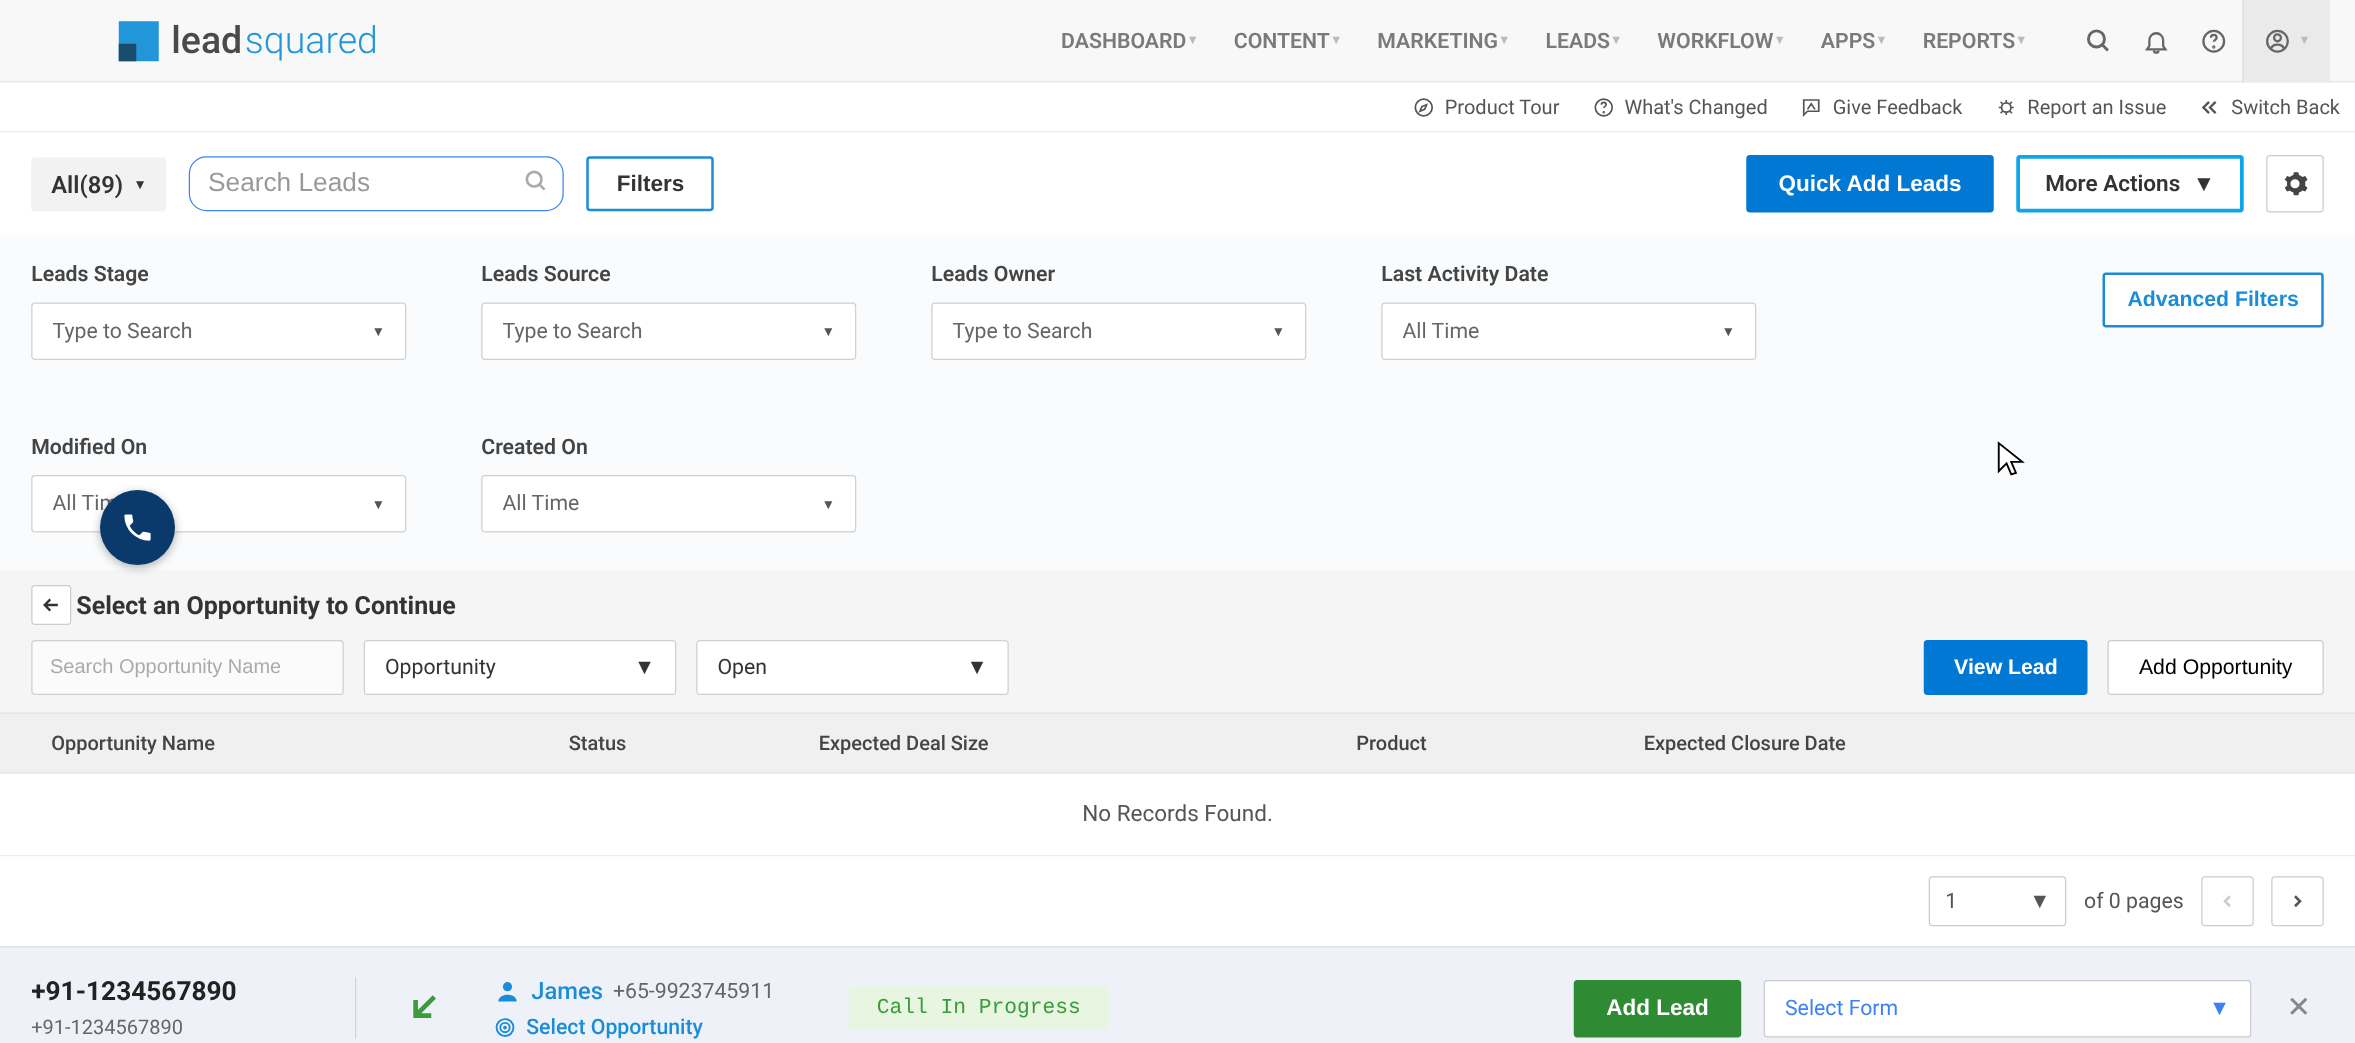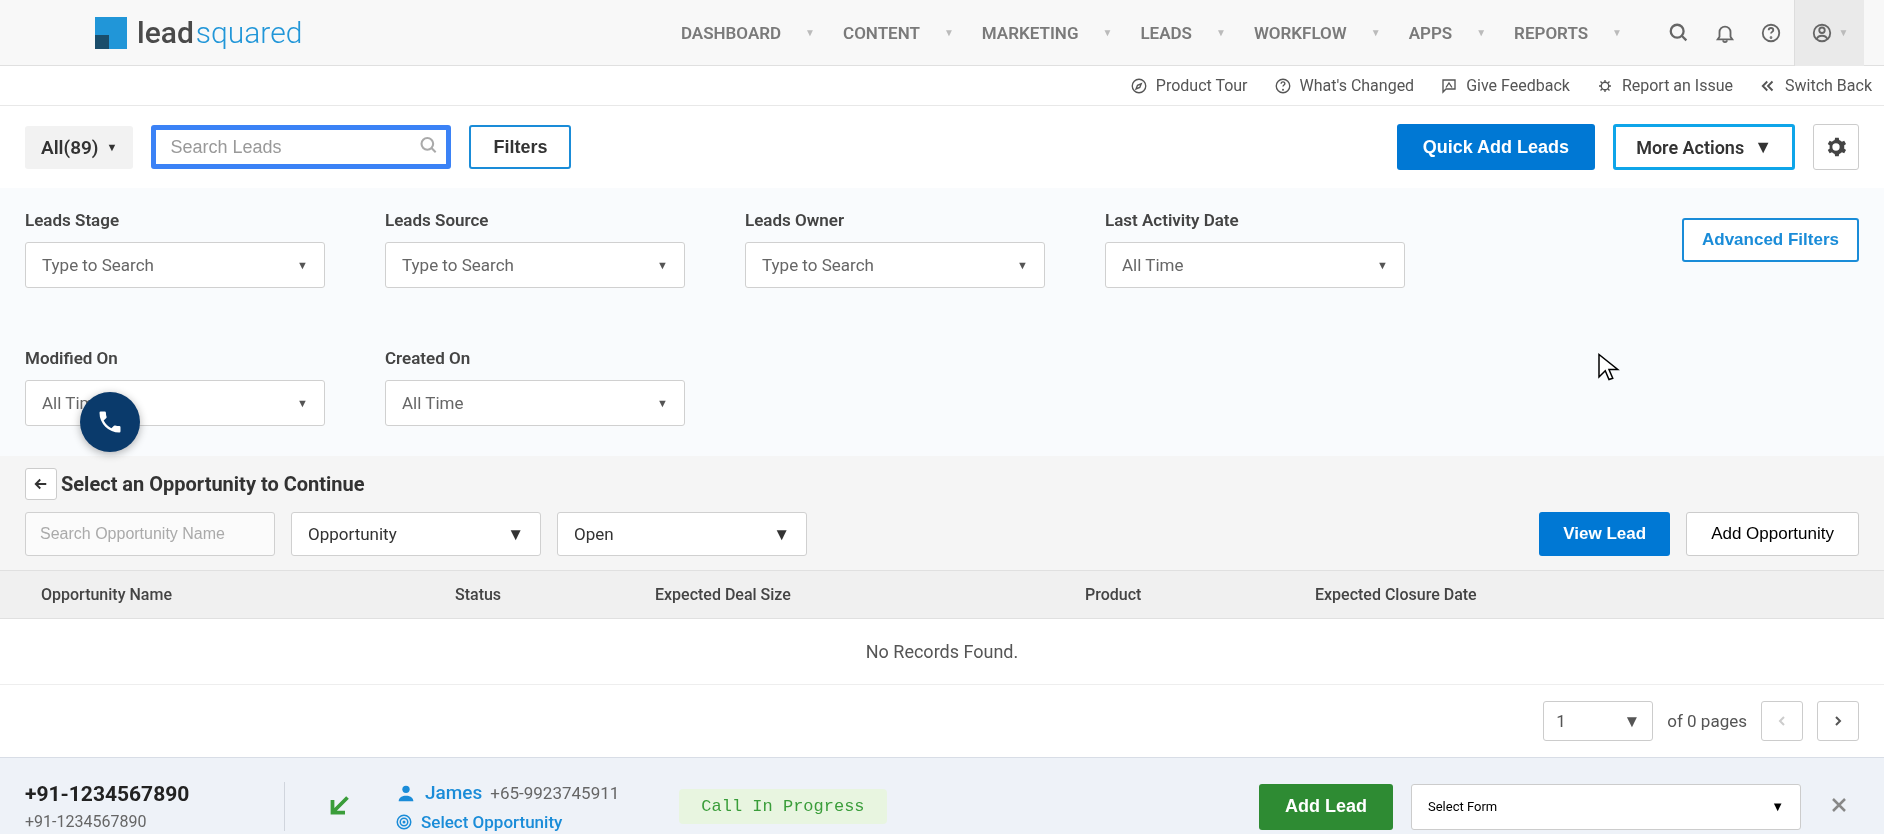--- a/index.html
+++ b/index.html
@@ -5,38 +5,38 @@
   * { box-sizing: border-box; margin: 0; padding: 0; }
   body { font-family: -apple-system, "Segoe UI", Roboto, Arial, sans-serif; font-size: 14px; color: #333; background: #f5f5f5; width: 1884px; }
   
   
   .topbar { background: #f8f8f8; border-bottom: 1px solid #e0e0e0; height: 66px; display: flex; align-items: center; padding: 0 20px 0 95px; }
   .logo { display: flex; align-items: center; gap: 2px; font-size: 30px; font-weight: 300; color: #2196d8; }
   .logo-mark { width: 32px; height: 32px; background: #2196d8; position: relative; margin-right: 8px; }
   .logo-mark::before { content: ""; position: absolute; left: 0; bottom: 0; width: 14px; height: 14px; background: #1a4d6b; }
   .logo .bold { font-weight: 500; color: #4a4a4a; }
   .nav-items { margin-left: auto; display: flex; align-items: center; gap: 0; }
-  .nav-item { color: #7a7a7a; font-weight: 600; padding: 0 14px; font-size: 17px; display: flex; align-items: center; gap: 24px; cursor: pointer; }
+  .nav-item { color: #7a7a7a; font-weight: 600; padding: 0 14px; font-size: 17px; display: flex; align-items: center; gap: 0; cursor: pointer; }
   .nav-caret { font-size: 10px; color: #bbb; }
   .nav-icons { display: flex; align-items: center; margin-left: 20px; }
   .nav-icon-btn { width: 46px; height: 66px; display: flex; align-items: center; justify-content: center; color: #666; cursor: pointer; }
   .nav-icon-btn.last { background: #eaeaea; width: 70px; border-left: 1px solid #ddd; }
   .nav-icon-btn svg { width: 22px; height: 22px; }
 
   
   .secondary-bar { background: #fff; border-bottom: 1px solid #e8e8e8; height: 40px; display: flex; align-items: center; justify-content: flex-end; padding: 0 12px; gap: 26px; font-size: 16px; color: #555; }
   .sec-link { display: flex; align-items: center; gap: 8px; cursor: pointer; }
   .sec-link svg { width: 18px; height: 18px; }
 
   
   .toolbar { background: #fff; padding: 18px 25px; display: flex; align-items: center; gap: 18px; }
   .all-pill { background: #f2f2f2; padding: 10px 16px; border-radius: 3px; font-size: 19px; font-weight: 600; display: flex; align-items: center; gap: 8px; cursor: pointer; }
   .all-pill .caret { font-size: 11px; }
   .search-box { position: relative; width: 300px; }
-  .search-box input { width: 100%; height: 44px; border: 5px solid #3b82f6; border-radius: 3px; padding: 0 44px 0 14px; font-size: 18px; color: #555; }
+  .search-box input { width: 100%; height: 44px; border: 1px solid #3b82f6; border-radius: 14px; padding: 0 44px 0 14px; font-size: 21px; color: #555; }
   .search-box input::placeholder { color: #999; }
   .search-box .search-icon { position: absolute; right: 12px; top: 50%; transform: translateY(-50%); color: #aaa; }
   .filters-btn { height: 44px; padding: 0 22px; border: 2px solid #1a8cd8; color: #333; background: #fff; border-radius: 3px; font-size: 18px; font-weight: 600; cursor: pointer; }
   .spacer { flex: 1; }
   .primary-btn { background: #0078d4; color: #fff; border: none; height: 46px; padding: 0 26px; font-size: 18px; font-weight: 600; border-radius: 3px; cursor: pointer; }
   .more-actions-btn { background: #fff; border: 3px solid #0ea5e9; height: 46px; padding: 0 20px; font-size: 18px; font-weight: 600; border-radius: 3px; display: flex; align-items: center; gap: 10px; cursor: pointer; }
   .gear-btn { background: #fff; border: 1px solid #ccc; height: 46px; width: 46px; border-radius: 3px; display: flex; align-items: center; justify-content: center; cursor: pointer; }
 
   
   .filters-panel { background: #f9fbfd; padding: 22px 25px 30px; display: flex; flex-wrap: wrap; gap: 30px 60px; position: relative; }
@@ -85,21 +85,21 @@
   .call-num-secondary { font-size: 16px; color: #666; }
   .call-arrow { padding: 0 40px; color: #3a9d3a; }
   .call-arrow svg { width: 30px; height: 30px; }
   .call-contact { display: flex; flex-direction: column; gap: 8px; }
   .contact-top { display: flex; align-items: center; gap: 8px; }
   .contact-name { color: #1a8cd8; font-size: 19px; font-weight: 500; }
   .contact-phone { color: #666; font-size: 17px; }
   .sel-opp { color: #1a8cd8; font-size: 17px; font-weight: 500; display: flex; align-items: center; gap: 8px; cursor: pointer; }
   .call-status-badge { background: #e8f5e0; color: #3a9d3a; padding: 8px 22px; border-radius: 4px; font-size: 17px; margin-left: 60px; font-family: Liberation Mono, monospace; }
   .add-lead-btn { background: #2e8b33; color: #fff; border: none; height: 46px; padding: 0 26px; font-size: 18px; font-weight: 600; border-radius: 3px; cursor: pointer; margin-left: auto; }
-  .select-form { width: 390px; height: 46px; border: 1px solid #ccc; background: #fff; border-radius: 3px; display: flex; align-items: center; justify-content: space-between; padding: 0 16px; font-size: 13px; color: #000000; margin-left: 18px; cursor: pointer; }
+  .select-form { width: 390px; height: 46px; border: 1px solid #ccc; background: #fff; border-radius: 3px; display: flex; align-items: center; justify-content: space-between; padding: 0 16px; font-size: 17px; color: #3b82f6; margin-left: 18px; cursor: pointer; }
   .close-call { margin-left: 18px; color: #888; cursor: pointer; padding: 8px; }
   .close-call svg { width: 24px; height: 24px; }
 
   .cursor-pointer { position: absolute; left: 1596px; top: 352px; z-index: 10; pointer-events: none; }
 
   .container { position: relative; }
 </style>
 </head>
 <body>
 

